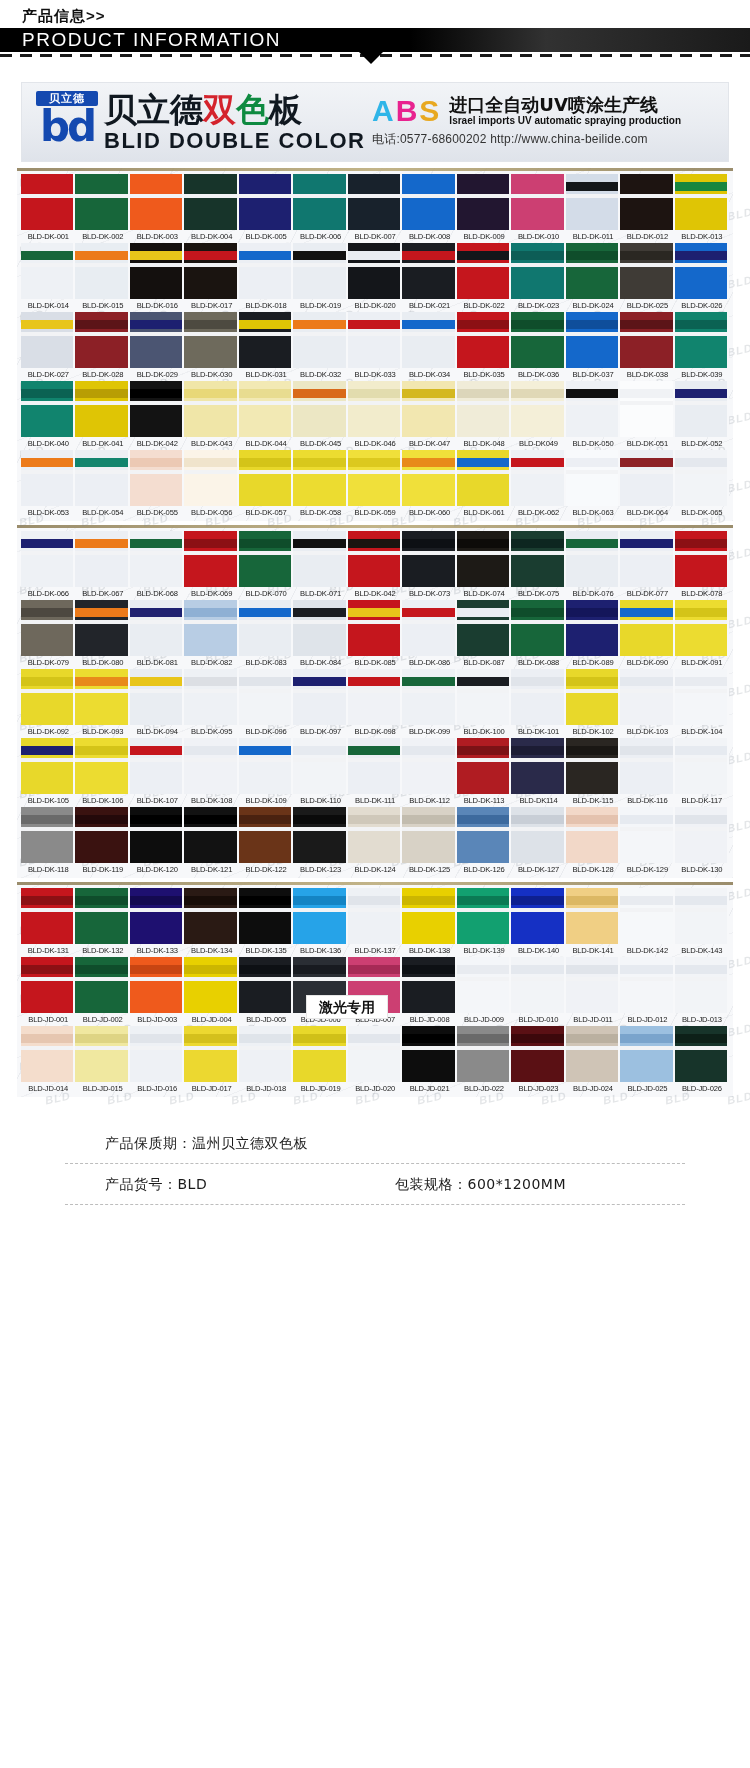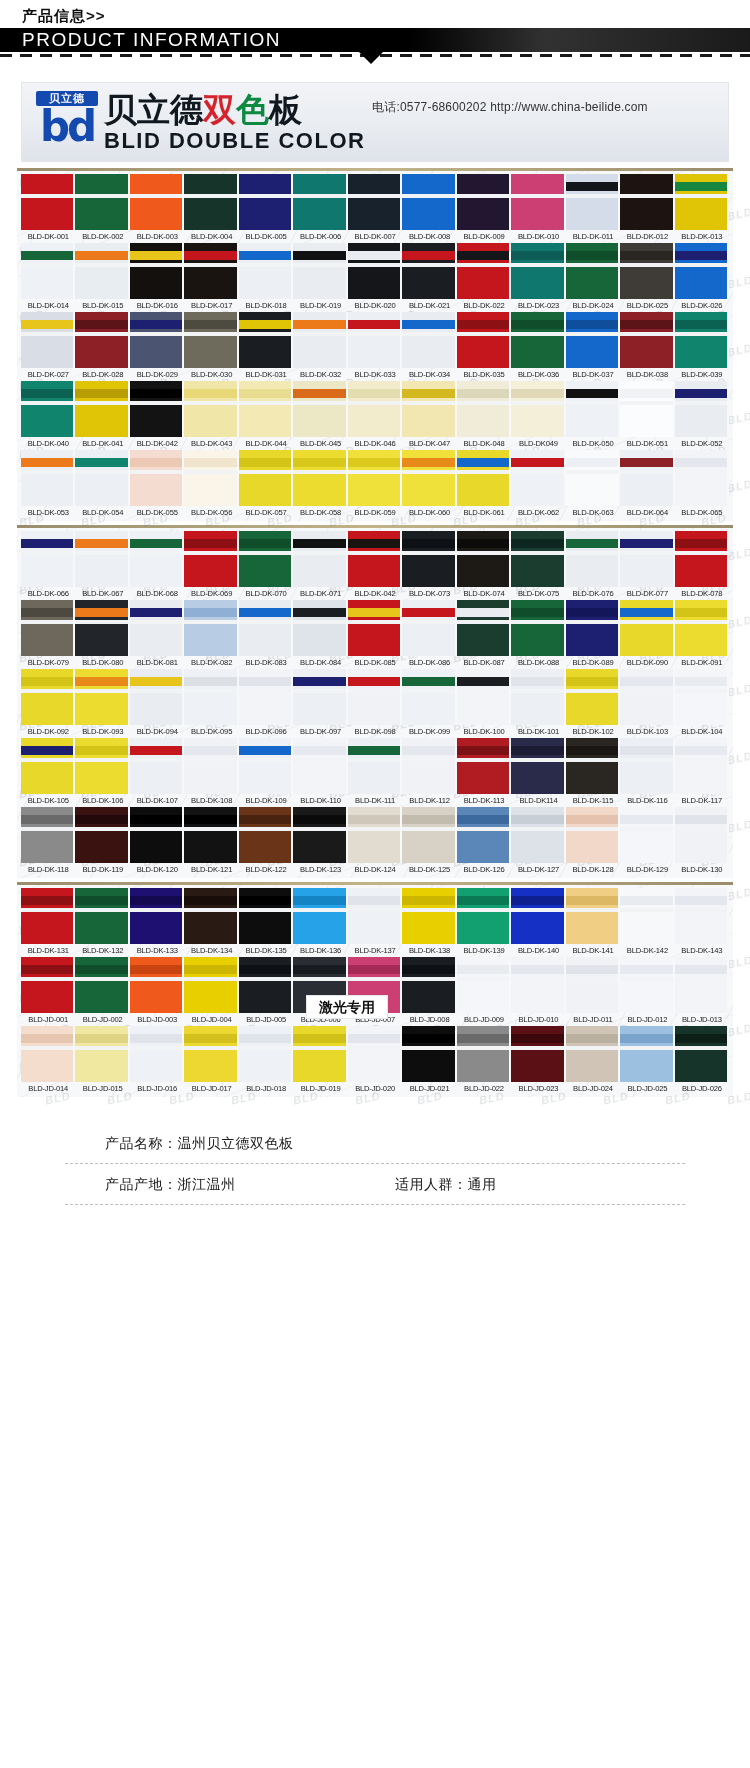--- a/index.html
+++ b/index.html
@@ -162,20 +162,27 @@
     <div class="bd-mark">
       <div class="bd-mark-top">贝立德</div>
       <div class="bd-mark-main">bd</div>
     </div>
     <div class="bd-words">
       <div class="bd-cn"><span>贝立德</span><span class="c-r">双</span><span class="c-g">色</span><span>板</span></div>
       <div class="bd-en">BLID DOUBLE COLOR</div>
     </div>
   </div>
   <div class="abs-block">
+    <div class="abs-row">
+      <div class="abs-letters"><span class="abs-a">A</span><span class="abs-b">B</span><span class="abs-s">S</span></div>
+      <div class="abs-tx">
+        <div class="abs-cn">进口全自动UV喷涂生产线</div>
+        <div class="abs-en">Israel imports UV automatic spraying production</div>
+      </div>
+    </div>
     <div class="abs-tel">电话:0577-68600202 http://www.china-beilide.com</div>
   </div>
 </div>
 
 <div class="sheets" id="sheets-container" style="position: relative;">
     <div class="sheet">
       <div class="sheet-top-edge"></div>
       <div style="position: relative;">
         <div class="strip">
           <div class="cell">
@@ -2285,19 +2292,19 @@
     <div class="wm" style="left: 416.588px; top: 924px;">BLD</div>
     <div class="wm" style="left: 478.588px; top: 924px;">BLD</div>
     <div class="wm" style="left: 540.588px; top: 924px;">BLD</div>
     <div class="wm" style="left: 602.588px; top: 924px;">BLD</div>
     <div class="wm" style="left: 664.588px; top: 924px;">BLD</div>
     <div class="wm" style="left: 726.588px; top: 924px;">BLD</div>
   </div>
 
 <div class="specs" id="specs-container">
     <div class="spec-row">
-      <div class="spec-cell left">产品名称：温州贝立德双色板</div>
+      <div class="spec-cell left">产品保质期：温州贝立德双色板</div>
     </div>
     <div class="spec-row">
-      <div class="spec-cell left">产品产地：浙江温州</div>
-      <div class="spec-cell right">适用人群：通用</div>
+      <div class="spec-cell left">产品货号：BLD</div>
+      <div class="spec-cell right">包装规格：600*1200MM</div>
     </div>
   </div>
 
 </body></html>

